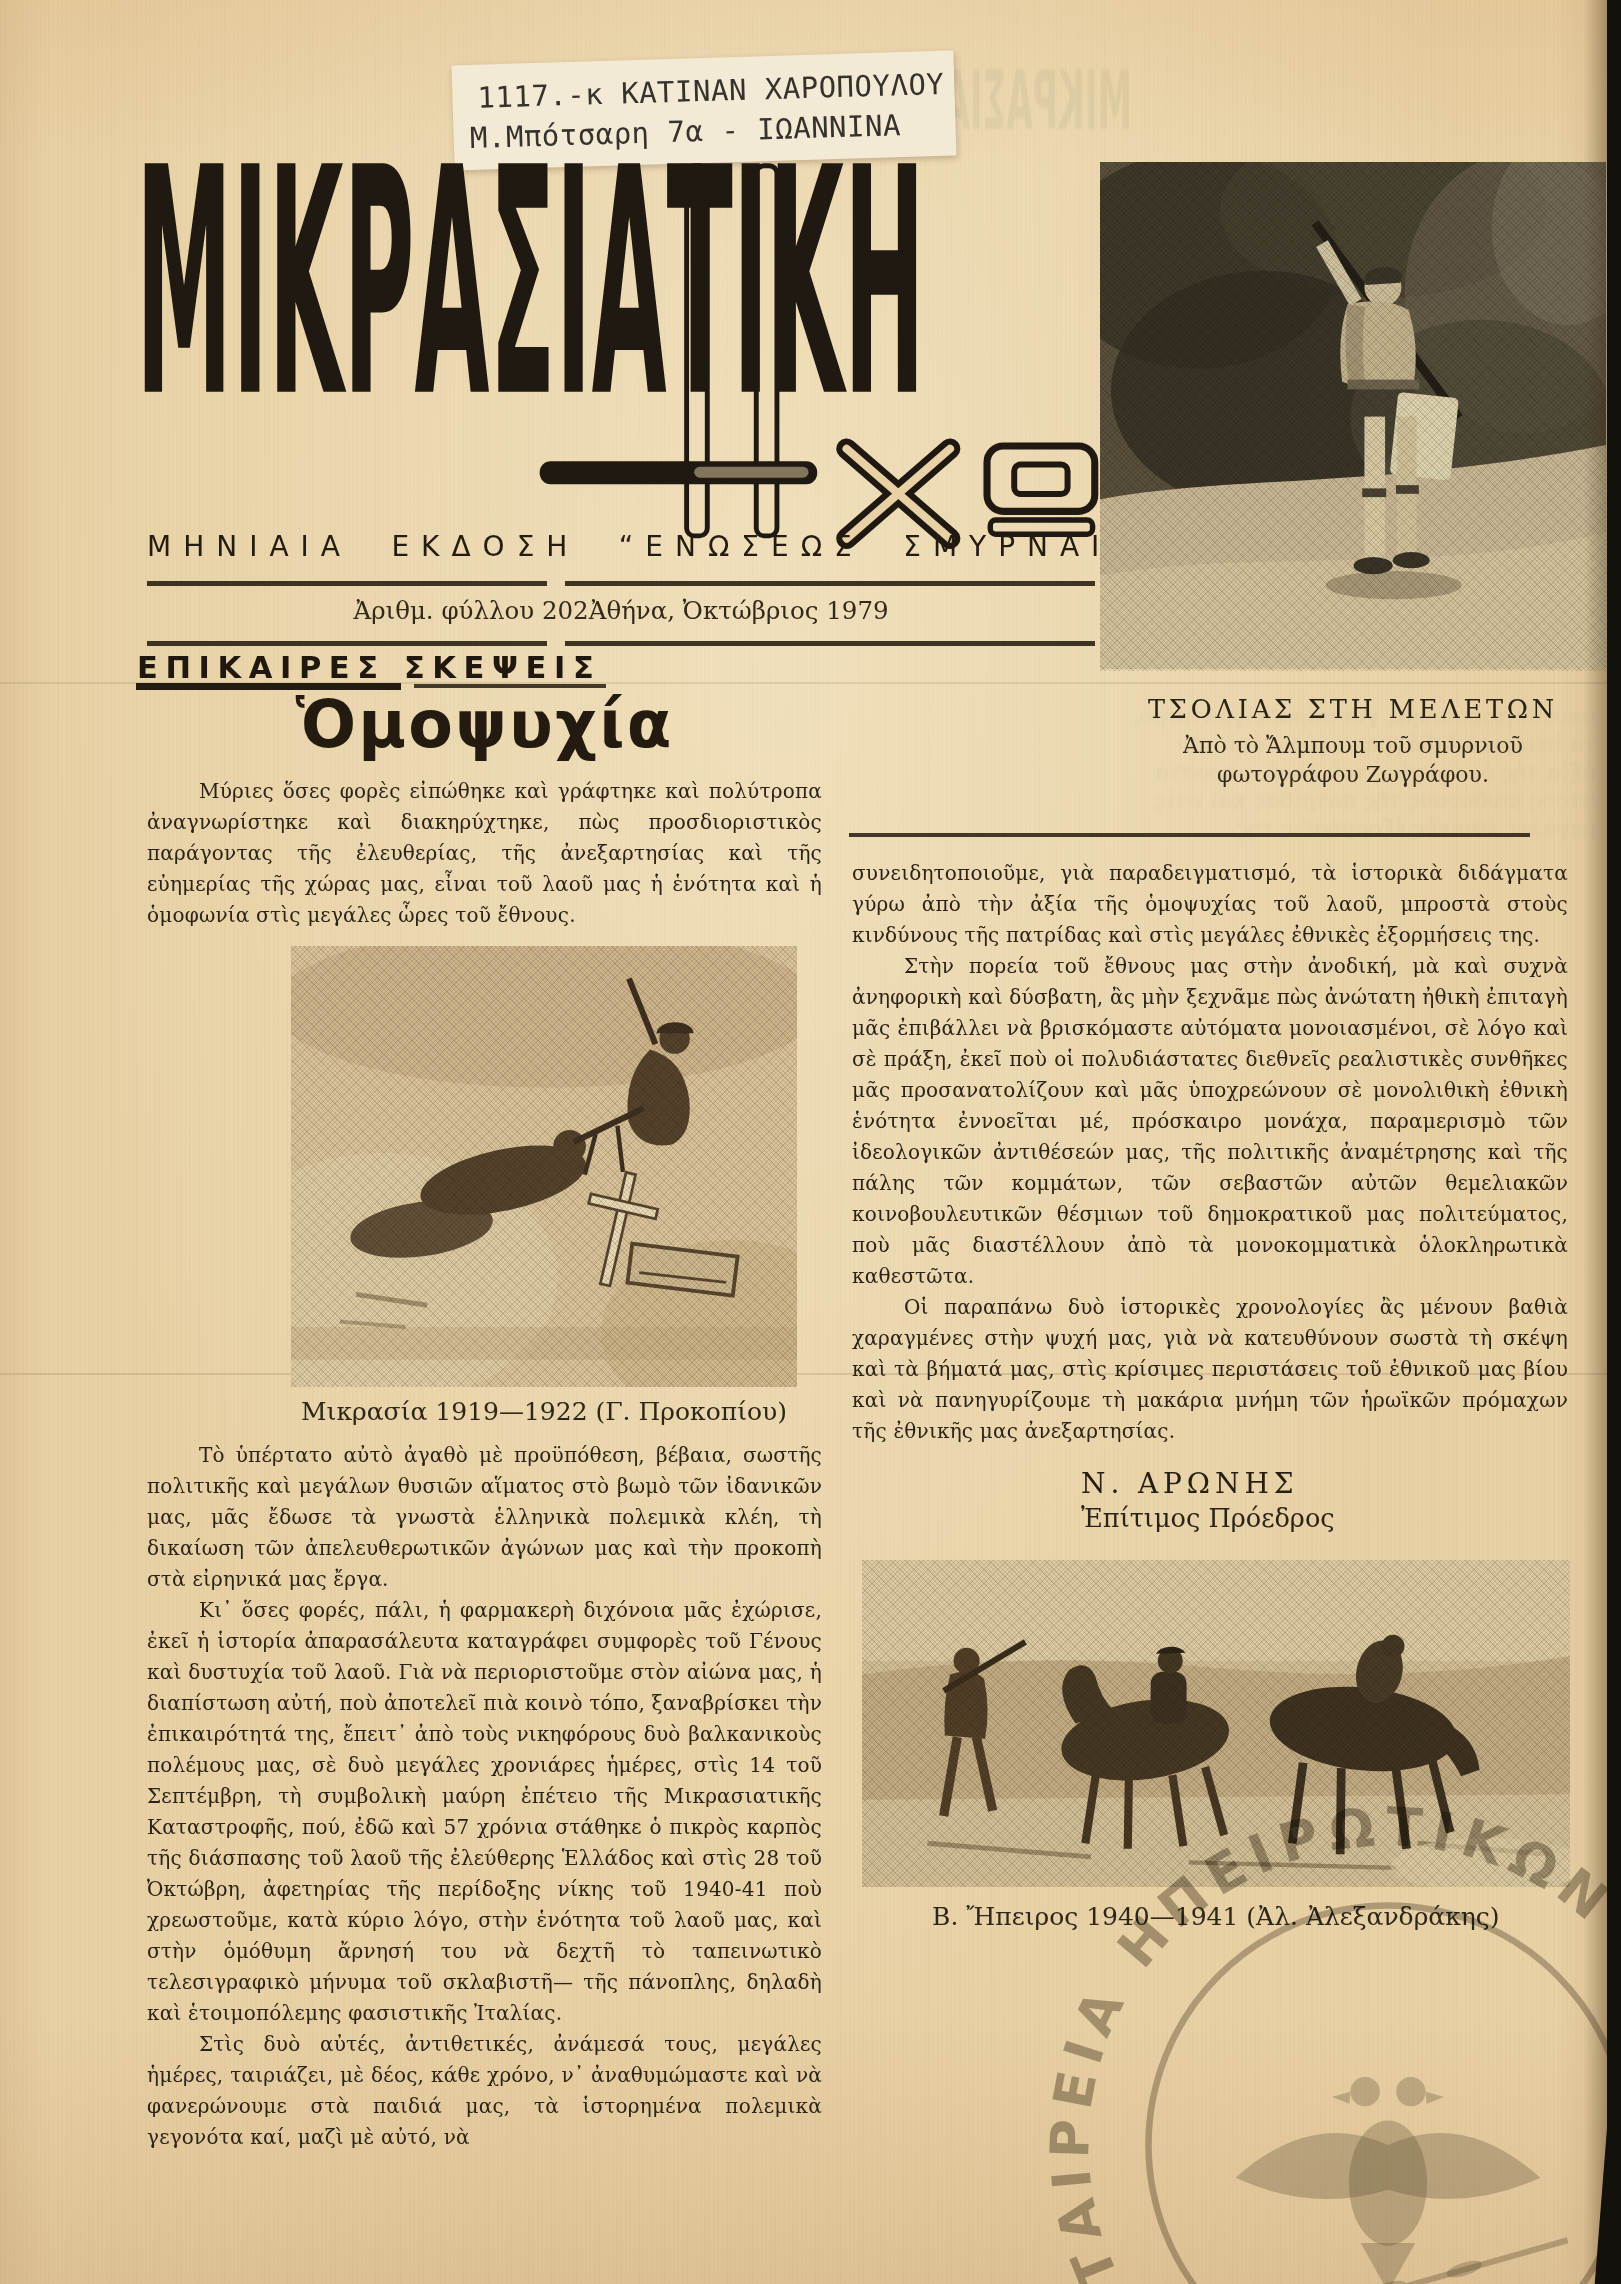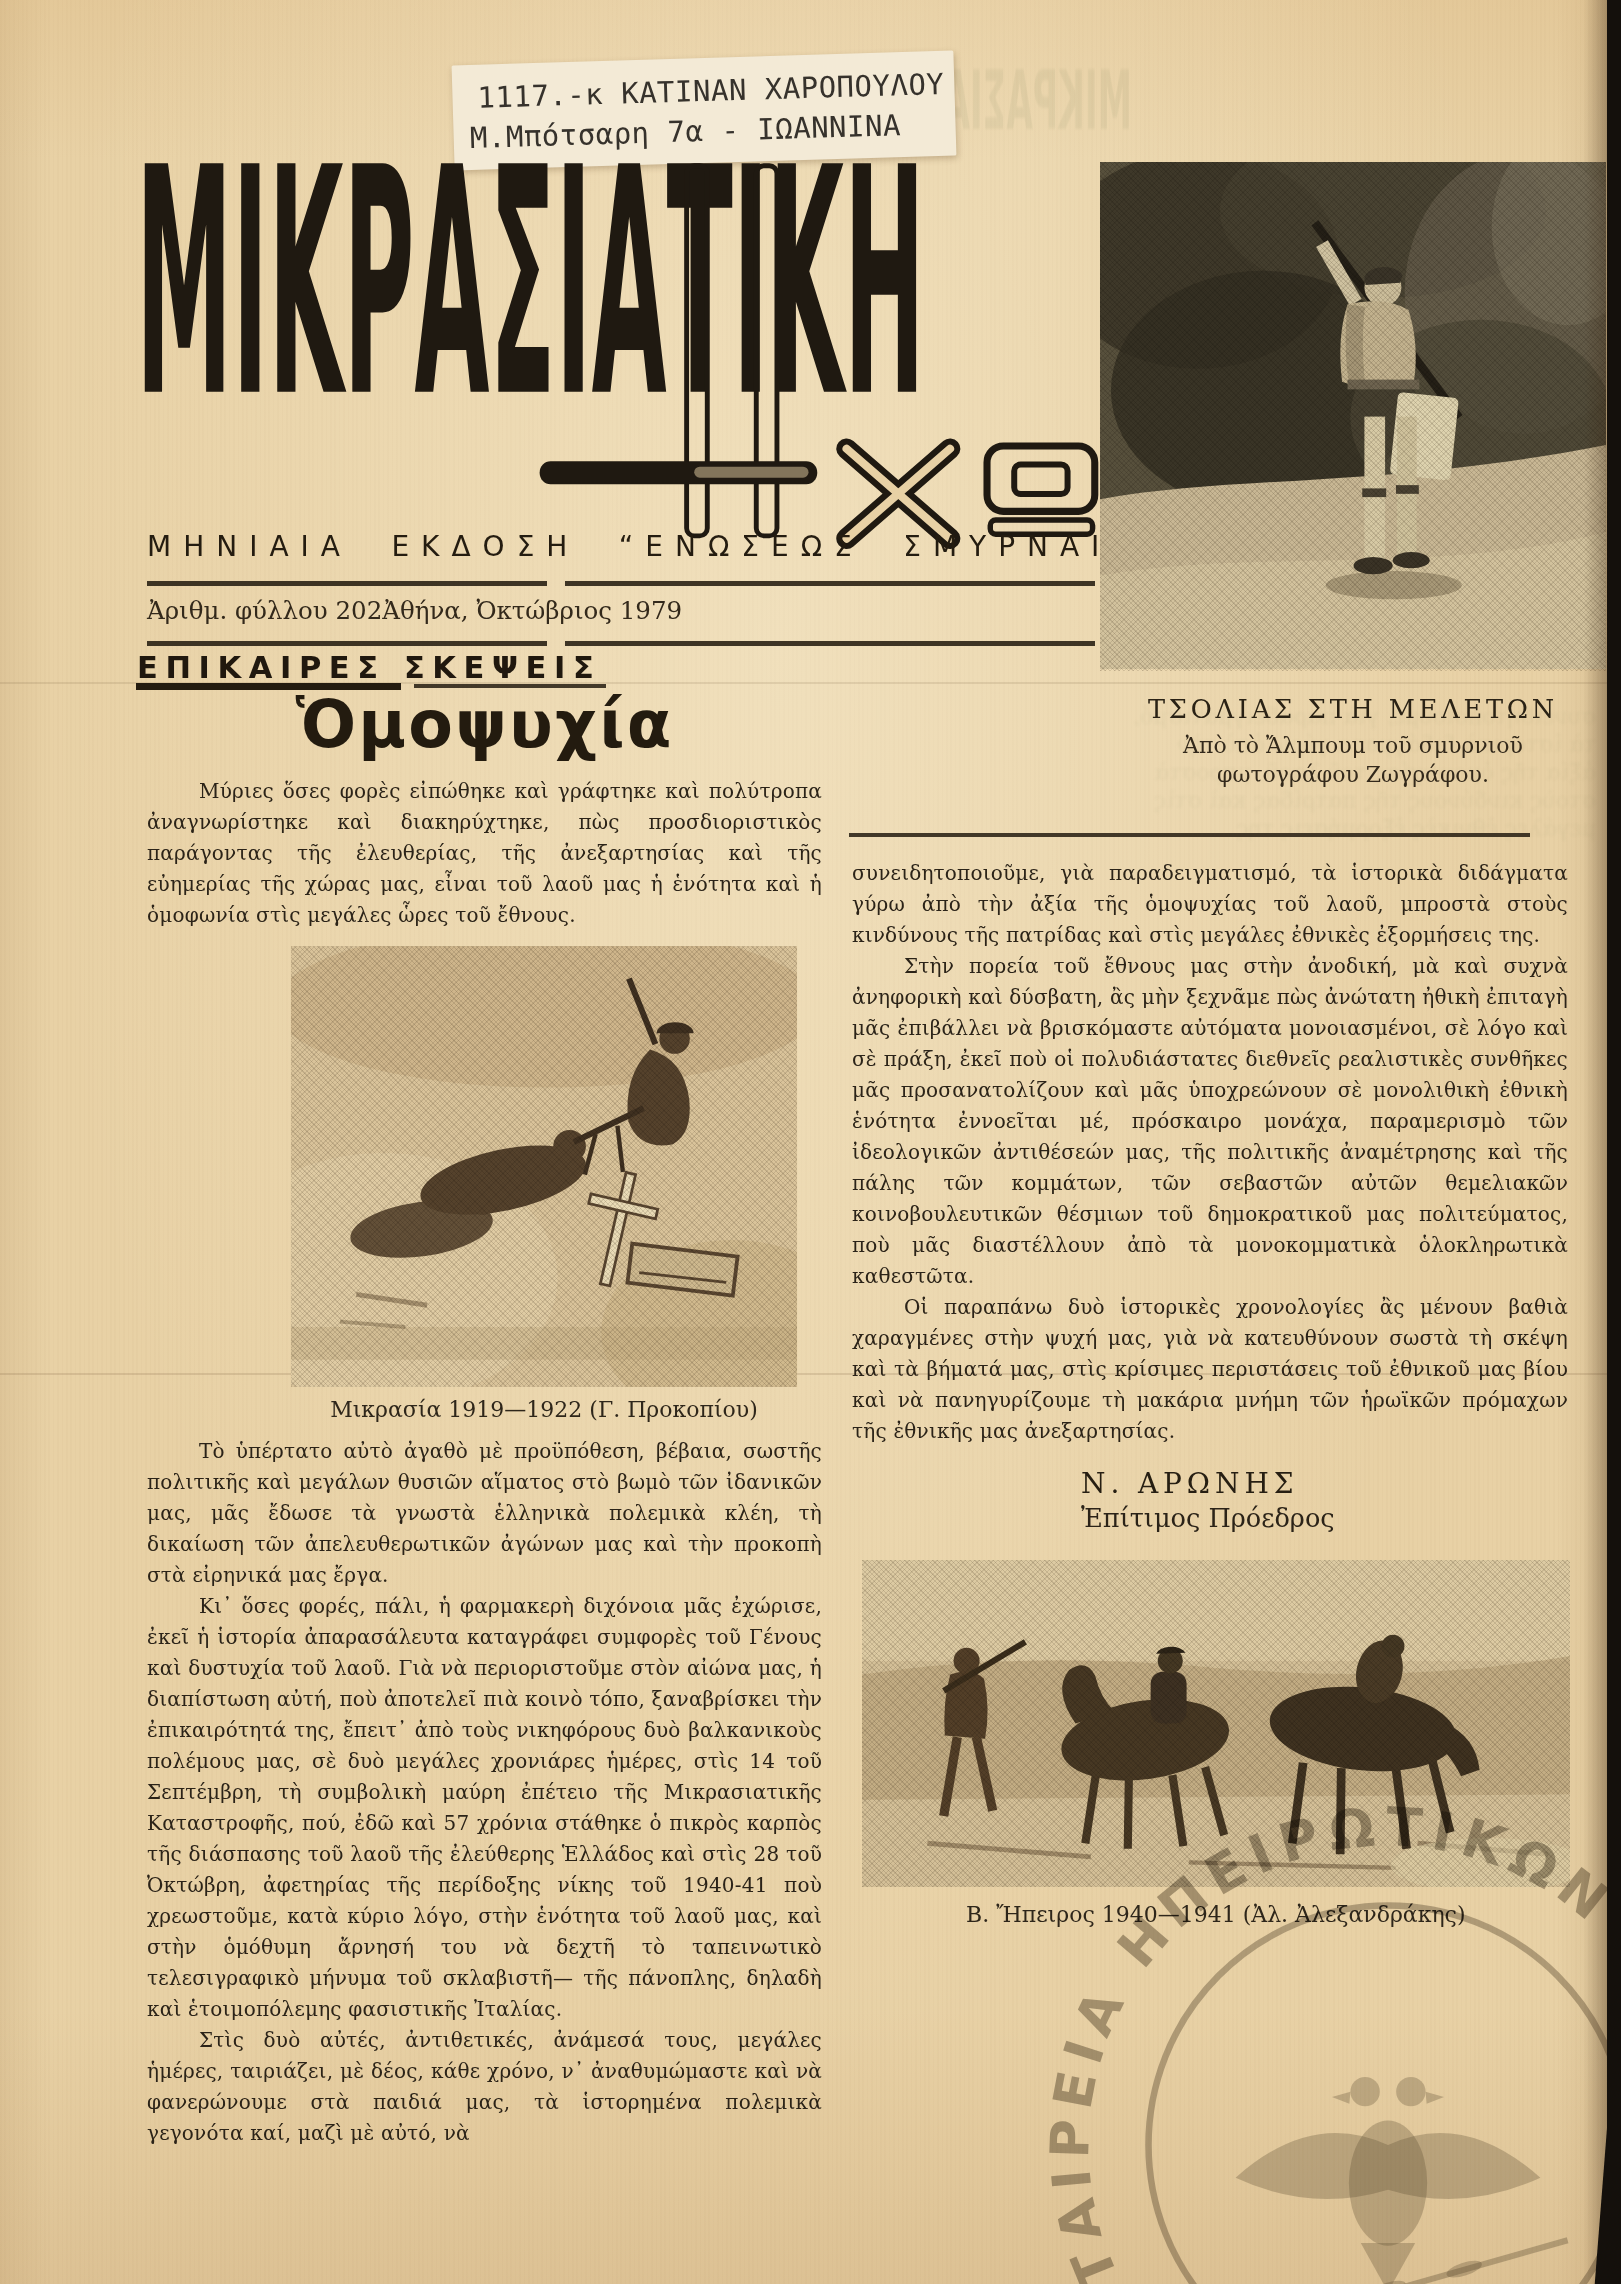--- a/index.html
+++ b/index.html
@@ -30,39 +30,39 @@
   
   .masthead-svg{left:125px;top:152px;width:985px;height:414px;}
   .subtitle{left:147px;top:530px;width:948px;font-family:"DejaVu Sans", sans-serif;
     font-size:28px;letter-spacing:12px;word-spacing:18.5px;color:#241c10;
     text-align:justify;text-align-last:justify;white-space:nowrap;}
   .rule{background:#2a2114;opacity:.9;}
   .r-t-l{left:147px;top:581px;width:400px;height:5.4px;}
   .r-t-r{left:565px;top:581px;width:530px;height:5.4px;}
   .r-b-l{left:147px;top:641px;width:400px;height:5.4px;}
   .r-b-r{left:565px;top:641px;width:530px;height:5.4px;}
-  .issue-row{left:147px;top:596px;width:948px;display:flex;justify-content:flex-start;
+  .issue-row{left:147px;top:596px;width:948px;display:flex;justify-content:center;
     font-size:24.5px;color:#33291b;}
 
   
   .kicker{left:137px;top:650px;font-family:"DejaVu Sans", sans-serif;font-weight:bold;
     font-size:30.5px;letter-spacing:7.6px;color:#20180e;}
   .k-u1{left:136px;top:683px;width:265px;height:6.5px;background:#241c10;}
   .k-u2{left:414px;top:684px;width:192px;height:3.8px;background:#241c10;opacity:.85;}
   .headline{left:147px;top:687px;width:675px;text-align:center;
     font-family:"DejaVu Sans", sans-serif;font-weight:bold;font-size:65px;letter-spacing:2.2px;color:#231b0f;}
 
   
   .col-left{left:147px;top:776px;width:675px;}
   .col-right{left:852px;top:858px;width:716px;}
   .para{font-size:20px;line-height:31px;text-align:justify;text-indent:52px;margin:0;color:#2b2318;letter-spacing:0.2px;}
 
   figure{margin:0;padding:0;position:relative;}
   .fig1{width:506px;margin:15.2px 0 0 144px;height:441px;box-shadow:inset 0 0 33px rgba(90,65,40,.30);}
-  .cap{font-size:22px;color:#2e261a;text-align:center;}
+  .cap{font-size:25px;color:#2e261a;text-align:center;}
   .cap1{width:506px;margin:9.8px 0 14px 144px;}
   .fig2{left:1100px;top:162px;width:506px;}
   .fig2 .art{width:506px;height:507px;box-shadow:inset 0 0 38px rgba(40,30,20,.45);}
   .cap2-title{margin-top:23px;text-align:center;font-size:25.6px;letter-spacing:3.8px;color:#2a2215;}
   .cap2-sub{margin-top:7px;text-align:center;font-size:22px;line-height:29px;color:#33291b;}
   .divider{left:849px;top:833px;width:681px;height:4.4px;background:#2a2114;opacity:.88;}
   .sig{padding-left:229px;text-align:left;margin-top:19.6px;}
   .sig .name{font-size:28px;letter-spacing:4.9px;color:#261e12;}
   .sig .role{font-size:25.6px;line-height:36px;color:#2b2318;}
   .fig3{width:708px;height:327px;margin:24px 0 0 9.8px;box-shadow:inset 0 0 33px rgba(90,65,40,.30);}

